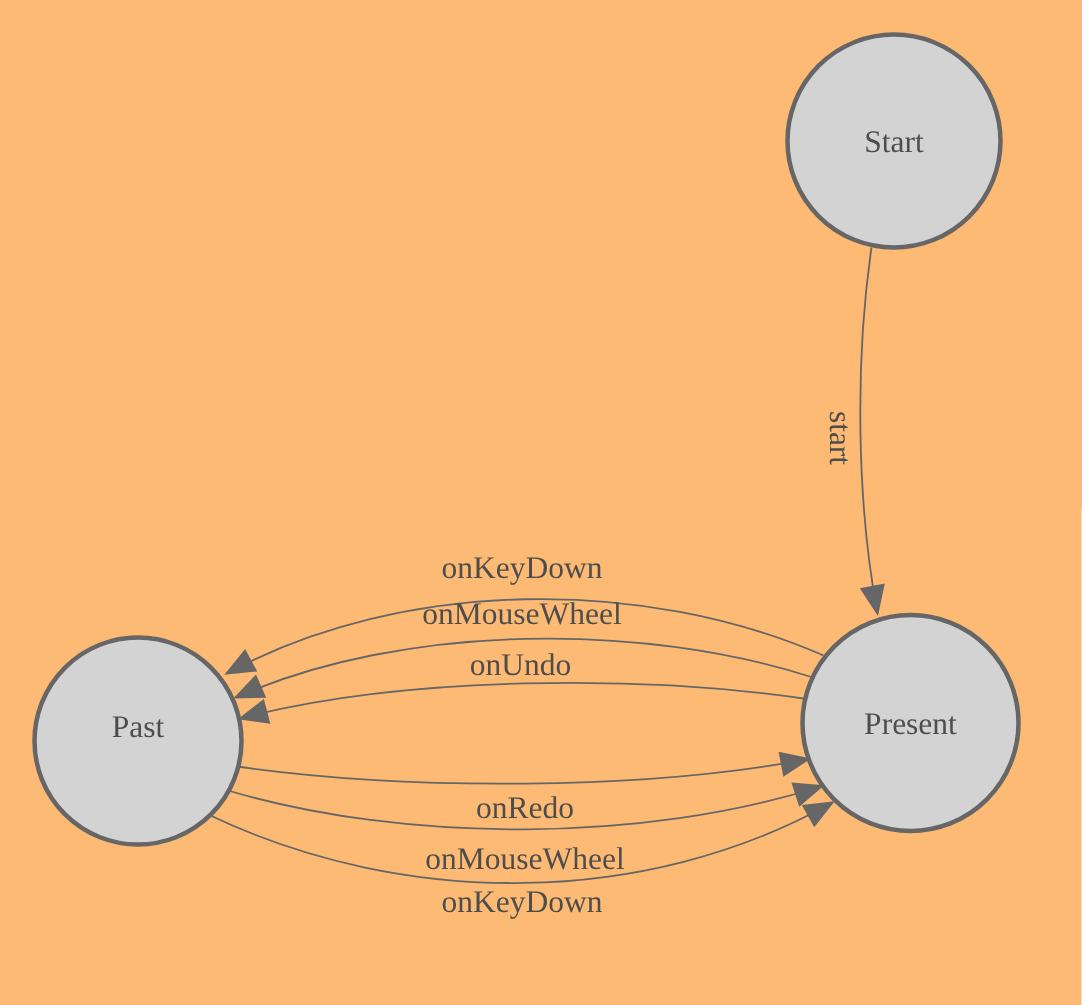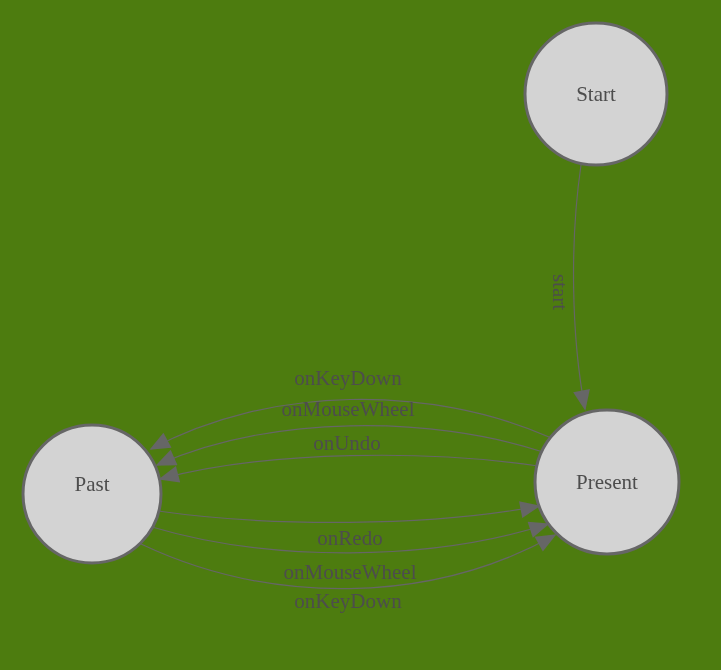--- a/index.html
+++ b/index.html
@@ -4,21 +4,21 @@
 <style>
   html, body {
     margin: 0;
     padding: 0;
     background: #ffffff;
   }
   .canvas {
     position: relative;
     width: 721px;
     height: 670px;
-    background: #4d7c0f;
+    background: #fdba74;
     overflow: hidden;
   }
   svg { display: block; }
   .edge {
     fill: none;
     stroke: #666666;
     stroke-width: 1.2;
   }
   .node {
     fill: #d3d3d3;

